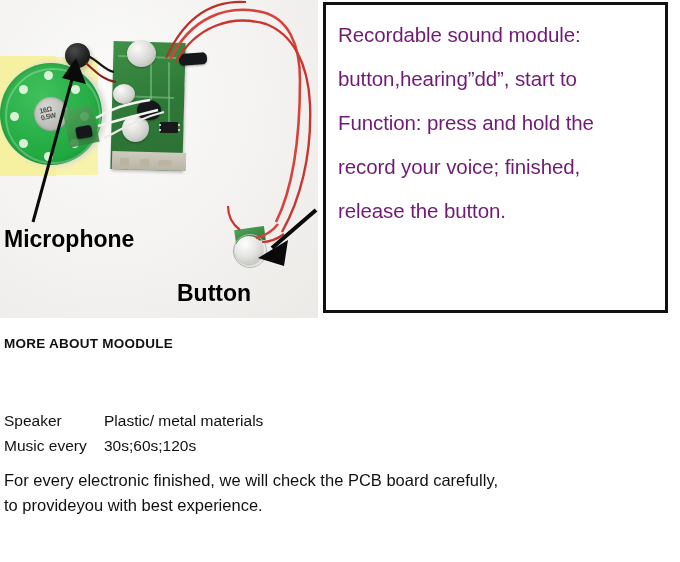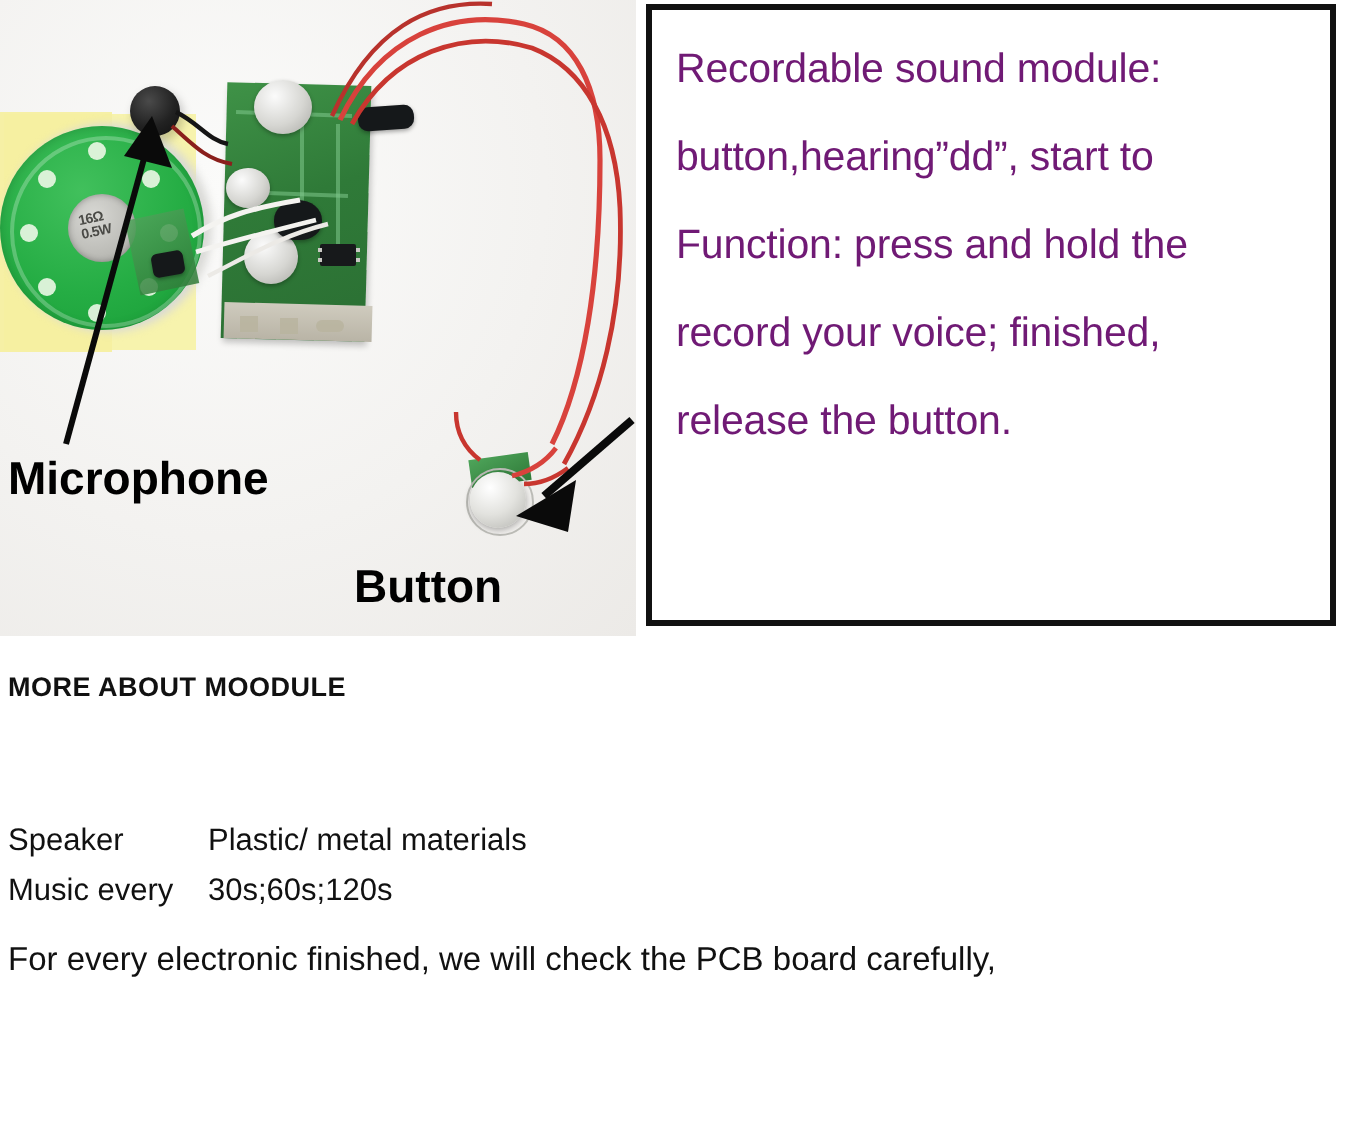--- a/index.html
+++ b/index.html
@@ -375,14 +375,15 @@
       </tr>
       <tr>
         <td class="spec-label">Music every</td>
         <td class="spec-value">30s;60s;120s</td>
       </tr>
     </tbody>
   </table>
 
   <div id="closing-paragraph">
     <div class="closing-line">For every electronic finished, we will check the PCB board carefully,</div>
+    <div class="closing-line">to provideyou with best experience.</div>
   </div>
 </div>
 
 </body></html>

